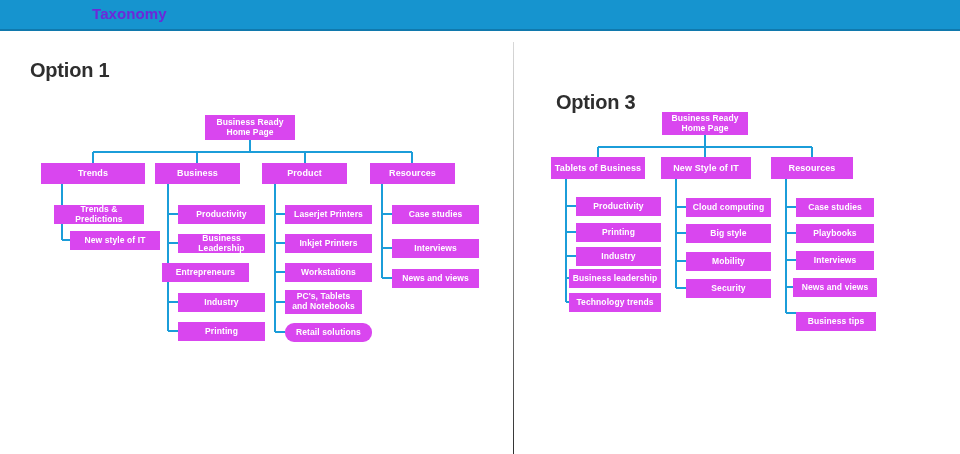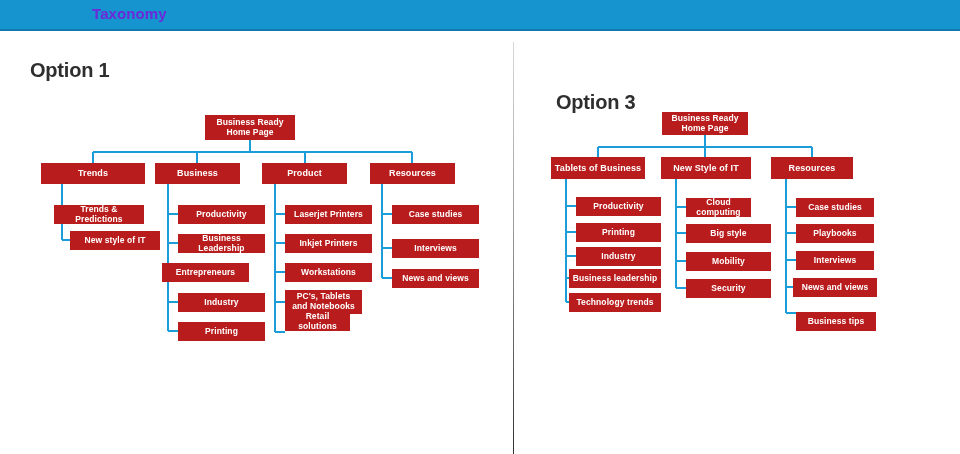--- a/index.html
+++ b/index.html
@@ -65,21 +65,21 @@
     left: 0;
     width: 960px;
     height: 454px;
     pointer-events: none;
   }
   .tree svg { display: block; }
 
   
   .node {
     position: absolute;
-    background: #b91c1c;
+    background: #d946ef;
     color: #ffffff;
     font-size: 8.5px;
     font-weight: bold;
     display: flex;
     align-items: center;
     justify-content: center;
     text-align: center;
     box-sizing: border-box;
     line-height: 1.15;
     padding: 1px 3px;
@@ -182,39 +182,39 @@
 <div class="node" style="left:178px; top:205px; width:87px; height:19px;">Productivity</div>
 <div class="node" style="left:178px; top:234px; width:87px; height:19px;">Business Leadership</div>
 <div class="node" style="left:162px; top:263px; width:87px; height:19px;">Entrepreneurs</div>
 <div class="node" style="left:178px; top:293px; width:87px; height:19px;">Industry</div>
 <div class="node" style="left:178px; top:322px; width:87px; height:19px;">Printing</div>
 
 <div class="node" style="left:285px; top:205px; width:87px; height:19px;">Laserjet Printers</div>
 <div class="node" style="left:285px; top:234px; width:87px; height:19px;">Inkjet Printers</div>
 <div class="node" style="left:285px; top:263px; width:87px; height:19px;">Workstations</div>
 <div class="node" style="left:285px; top:290px; width:77px; height:24px;">PC's, Tablets and Notebooks</div>
-<div class="node" style="left:285px; top:312px; width:65px; height:19px;">Retail solutions</div>
+<div class="node" style="left:285px; top:323px; width:87px; height:19px;border-radius:9px;">Retail solutions</div>
 
 <div class="node" style="left:392px; top:205px; width:87px; height:19px;">Case studies</div>
 <div class="node" style="left:392px; top:239px; width:87px; height:19px;">Interviews</div>
 <div class="node" style="left:392px; top:269px; width:87px; height:19px;">News and views</div>
 
 <div class="node root" style="left:662px; top:112px; width:86px; height:23px;">Business Ready Home Page</div>
 
 <div class="node lvl2" style="left:551px; top:157px; width:94px; height:22px;">Tablets of Business</div>
 <div class="node lvl2" style="left:661px; top:157px; width:90px; height:22px;">New Style of IT</div>
 <div class="node lvl2" style="left:771px; top:157px; width:82px; height:22px;">Resources</div>
 
 <div class="node" style="left:576px; top:197px; width:85px; height:19px;">Productivity</div>
 <div class="node" style="left:576px; top:223px; width:85px; height:19px;">Printing</div>
 <div class="node" style="left:576px; top:247px; width:85px; height:19px;">Industry</div>
 <div class="node" style="left:569px; top:269px; width:92px; height:19px;">Business leadership</div>
 <div class="node" style="left:569px; top:293px; width:92px; height:19px;">Technology trends</div>
 
-<div class="node" style="left:686px; top:198px; width:65px; height:19px;">Cloud computing</div>
+<div class="node" style="left:686px; top:198px; width:85px; height:19px;">Cloud computing</div>
 <div class="node" style="left:686px; top:224px; width:85px; height:19px;">Big style</div>
 <div class="node" style="left:686px; top:252px; width:85px; height:19px;">Mobility</div>
 <div class="node" style="left:686px; top:279px; width:85px; height:19px;">Security</div>
 
 <div class="node" style="left:796px; top:198px; width:78px; height:19px;">Case studies</div>
 <div class="node" style="left:796px; top:224px; width:78px; height:19px;">Playbooks</div>
 <div class="node" style="left:796px; top:251px; width:78px; height:19px;">Interviews</div>
 <div class="node" style="left:793px; top:278px; width:84px; height:19px;">News and views</div>
 <div class="node" style="left:796px; top:312px; width:80px; height:19px;">Business tips</div>
 

